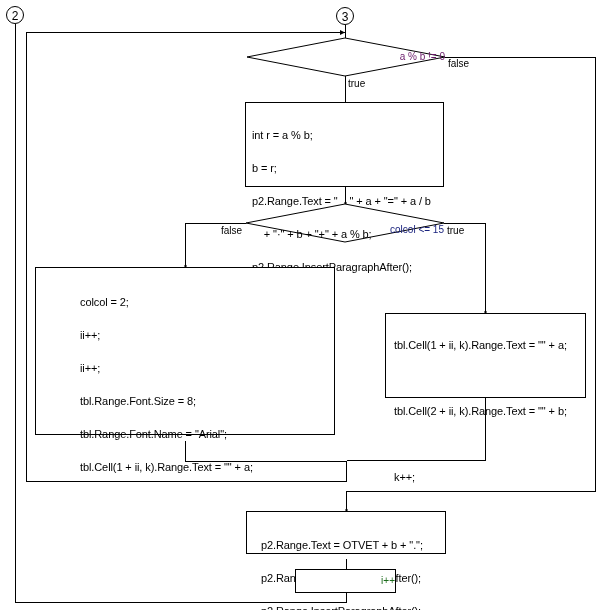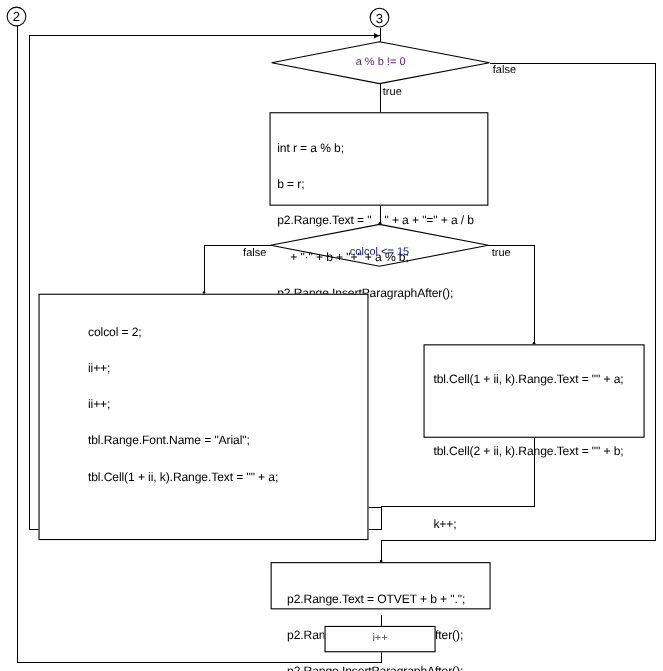--- a/index.html
+++ b/index.html
@@ -3,21 +3,21 @@
   <meta charset="utf-8">
   <style>
     html, body { margin: 0; padding: 0; background: #ffffff; }
     body { width: 603px; height: 610px; position: relative; overflow: hidden; font-family: "Liberation Sans", sans-serif; }
     svg { position: absolute; left: 0; top: 0; }
     .edge { stroke: #000; stroke-width: 1; fill: none; shape-rendering: crispEdges; }
     .shape { stroke: #000; stroke-width: 1; fill: #ffffff; }
     .box { position: absolute; border: 1px solid #000; background: #fff; box-sizing: border-box; }
     .code { position: absolute; font-family: "Liberation Sans", sans-serif; font-size: 11px; line-height: 11px; color: #000; white-space: pre; letter-spacing: -0.1px; }
     .label { position: absolute; font-size: 10px; line-height: 11px; color: #000; white-space: pre; }
-    .cond { position: absolute; font-size: 10px; line-height: 11px; white-space: pre; text-align: center; }
+    .cond { position: absolute; font-size: 10px; line-height: 11px; white-space: pre; text-align: right; }
     .conn-text { font-family: "Liberation Sans", sans-serif; font-size: 12px; }
   </style>
 </head>
 <body>
 
 <svg width="603" height="610">
 
   <circle cx="15" cy="15" r="8.5" class="shape"></circle>
   <text x="15" y="19.5" text-anchor="middle" class="conn-text">2</text>
 
@@ -61,25 +61,26 @@
     <div>p2.Range.Text = "    " + a + "=" + a / b</div>
     <div>    + "·" + b + "+" + a % b;</div>
     <div>p2.Range.InsertParagraphAfter();</div>
   </div>
 </div>
 
 <div class="cond" style="left: 246px; top: 224px; width: 198px; color: rgb(26, 35, 126);">colcol &lt;= 15</div>
 <div class="label" style="left:221px; top:225px;">false</div>
 <div class="label" style="left:447px; top:225px;">true</div>
 
-<div class="box" style="left:35px; top:267px; width:300px; height:224px;">
+<div class="box" style="left:35px; top:267px; width:300px; height:168px;">
   <div class="code" style="left:44px; top:7px;">
     <div>colcol = 2;</div>
     <div>ii++;</div>
     <div>ii++;</div>
+    <div>tbl.Range.Font.Size = 8;</div>
     <div>tbl.Range.Font.Name = "Arial";</div>
     <div>tbl.Cell(1 + ii, k).Range.Text = "" + a;</div>
     <div style="height:11px;"></div>
     
     
     
   </div>
 </div>
 
 <div class="box" style="left:385px; top:313px; width:201px; height:85px;">

